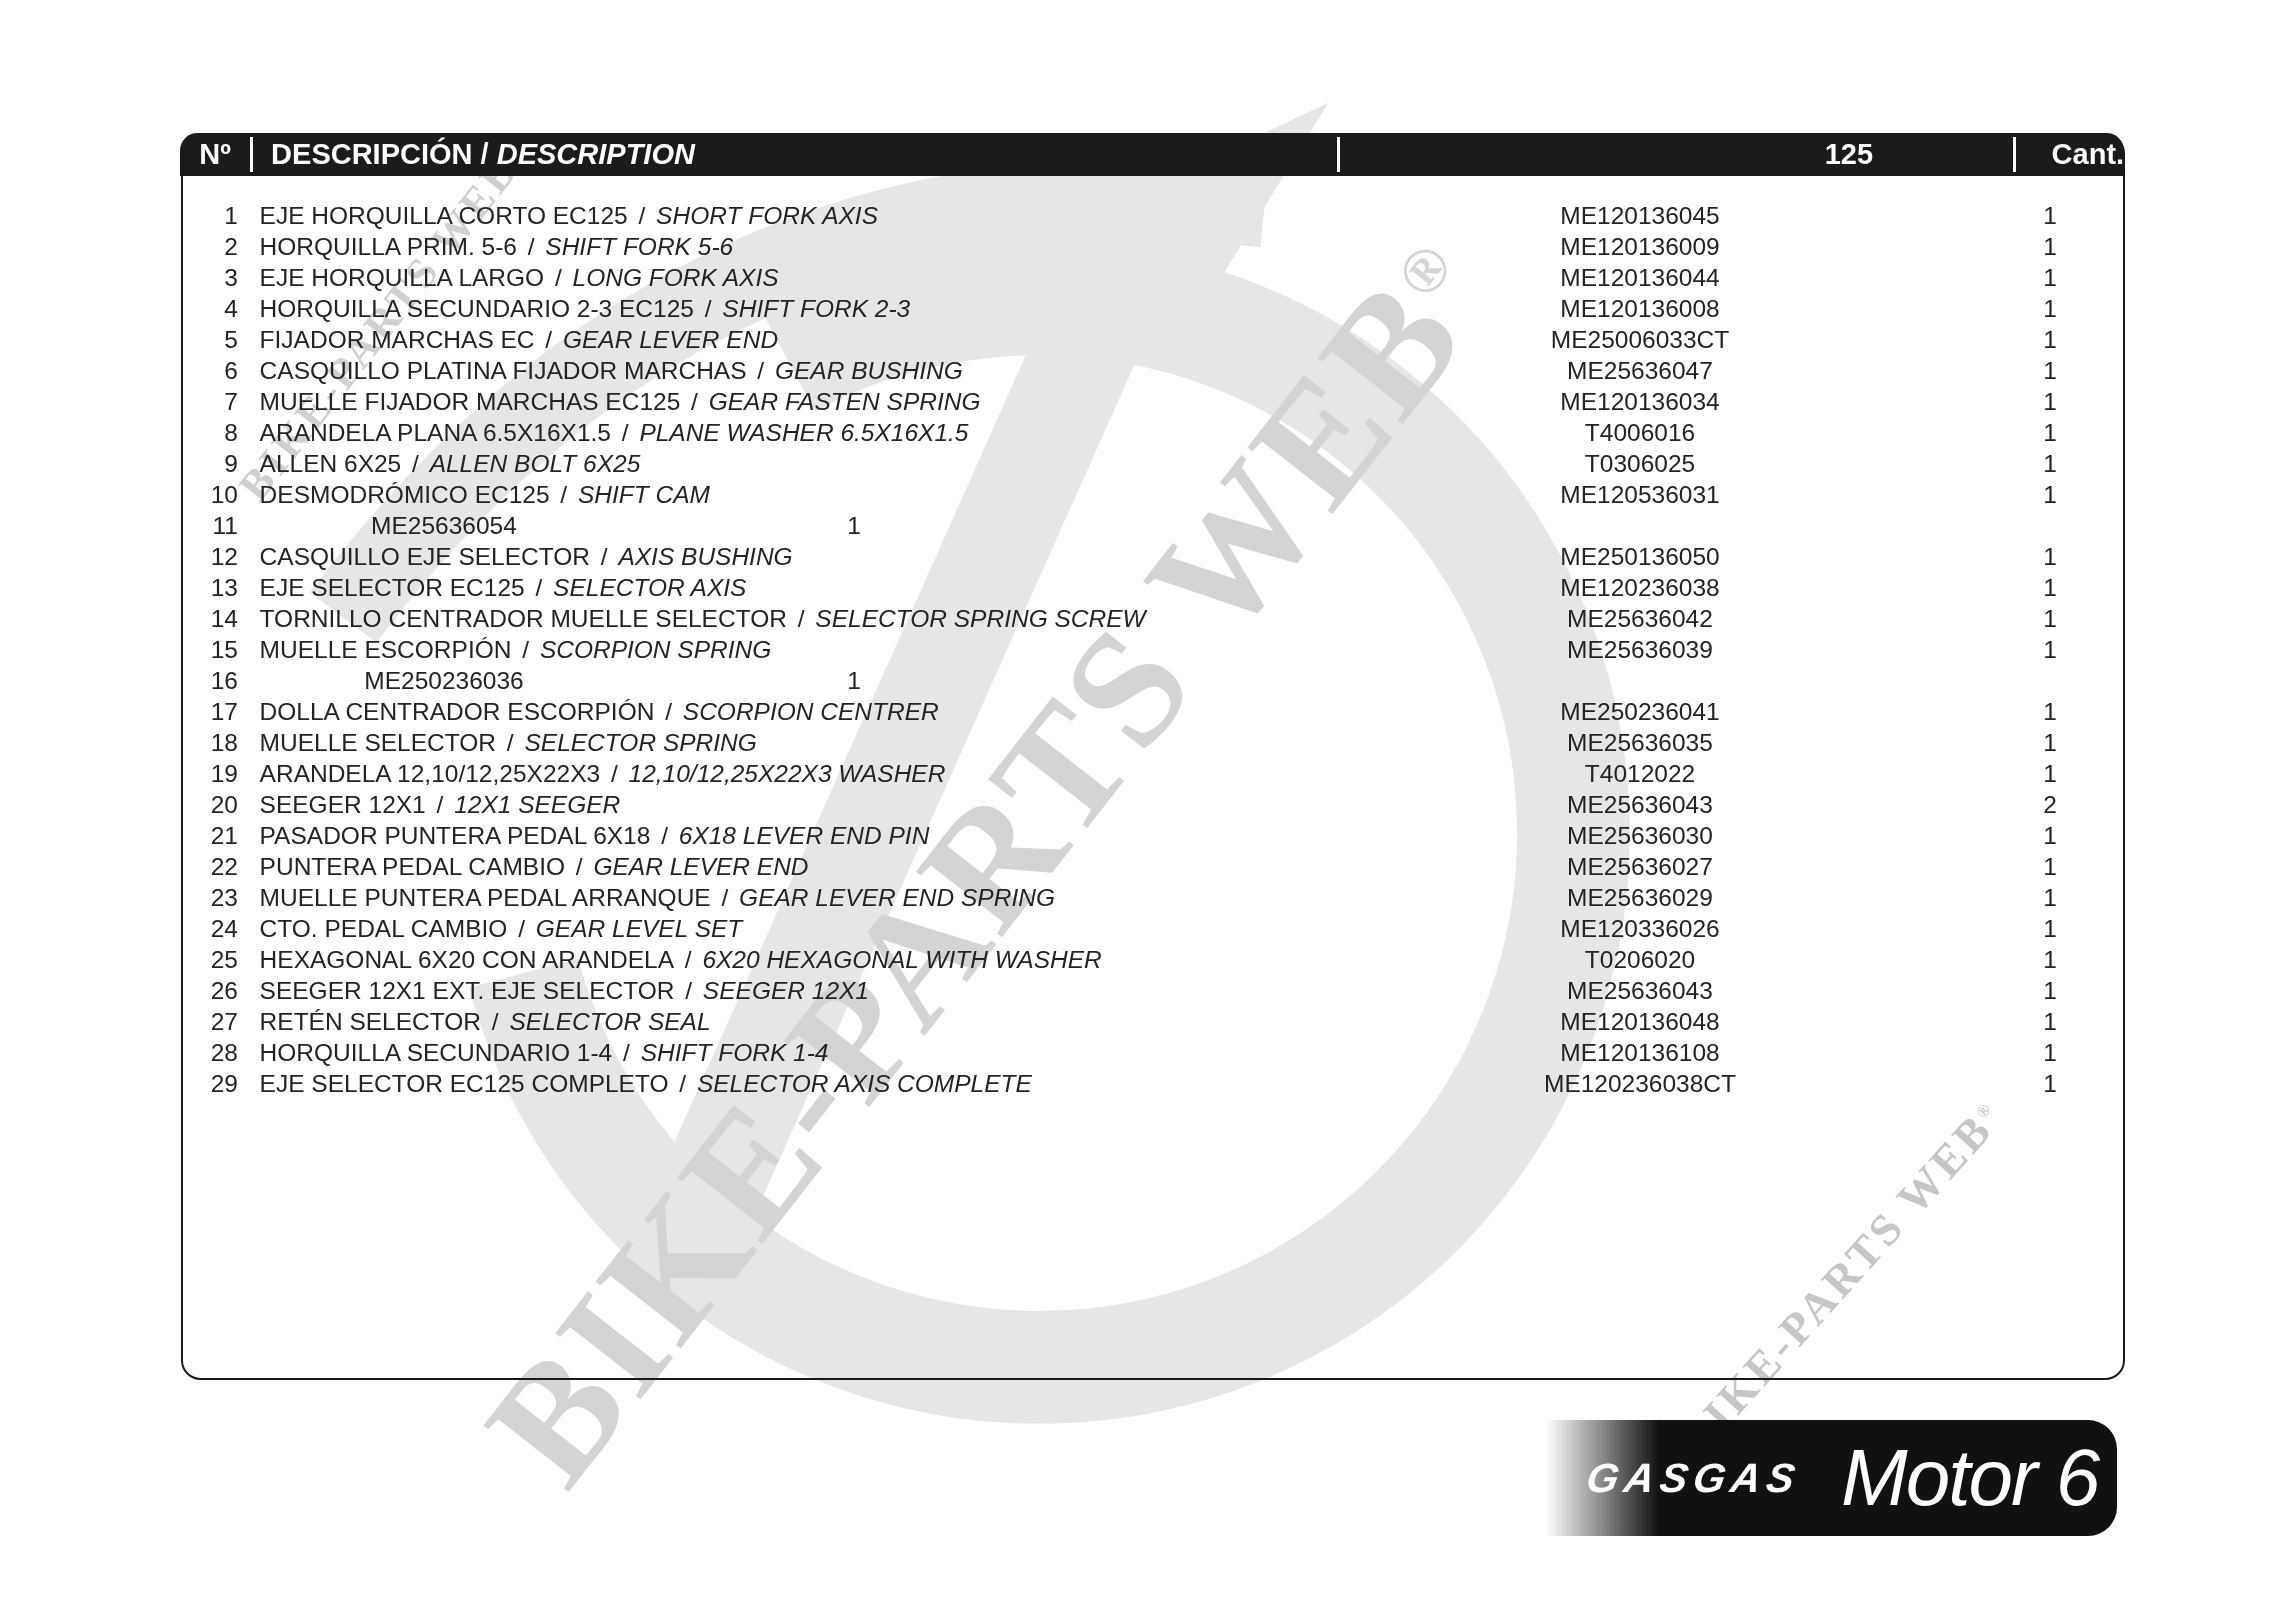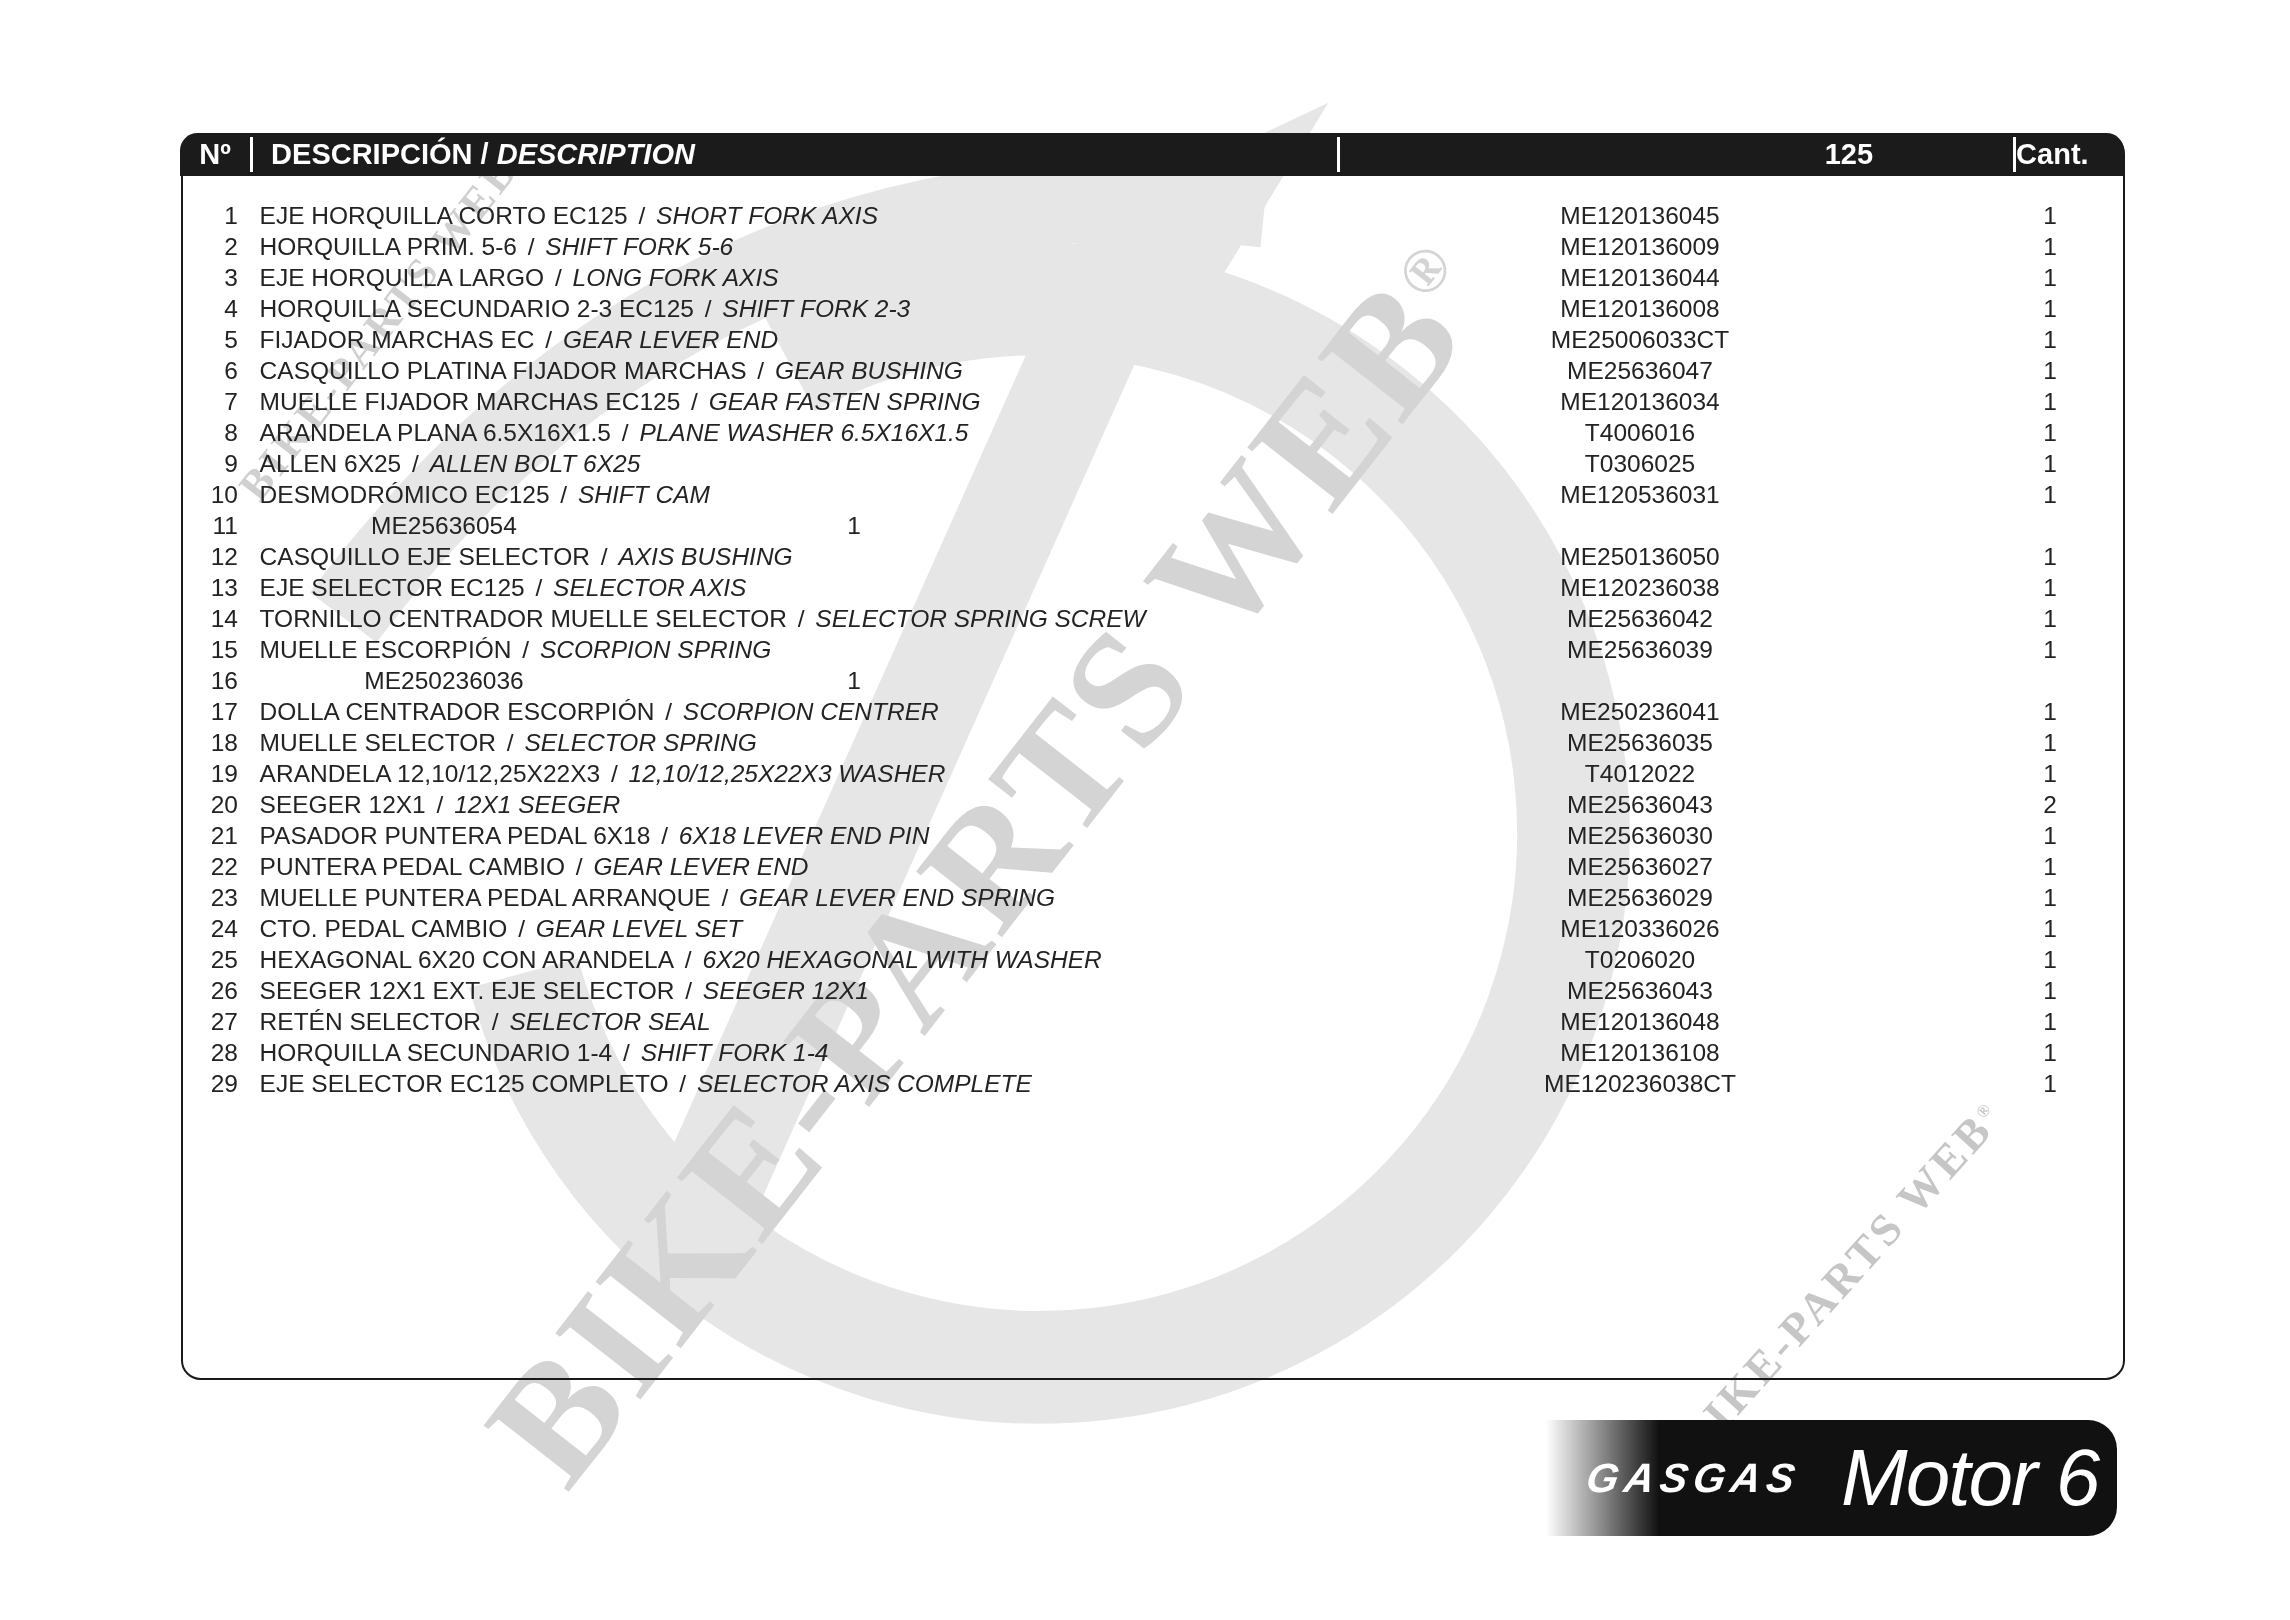--- a/index.html
+++ b/index.html
@@ -31,21 +31,21 @@
   }
   #table-header{
     position:absolute;left:-2.9px;top:-2.9px;width:1944px;height:43px;
     background:#1b1b1b;border-radius:17.6px 17.6px 0 0;color:#ffffff;
     font-size:29px;font-weight:bold;
   }
   .hcell{position:absolute;top:0;height:43px;line-height:43px;}
   .h-no{left:0;width:70px;text-align:center;}
   .h-desc{left:91px;}
   .h-model{left:1157px;width:536px;text-align:right;}
-  .h-qty{left:1836px;width:108px;text-align:left;}
+  .h-qty{left:1836px;width:108px;text-align:right;}
   .h-div{position:absolute;top:3.9px;bottom:3.9px;width:2.9px;background:#ffffff;}
   .h-div1{left:70px;}
   .h-div2{left:1157px;}
   .h-div3{left:1833px;}
   .h-it{font-style:italic;}
   
   #rows{
     position:absolute;left:173px;top:202px;width:1944px;z-index:1;
     font-size:24.5px;color:#232323;
   }

